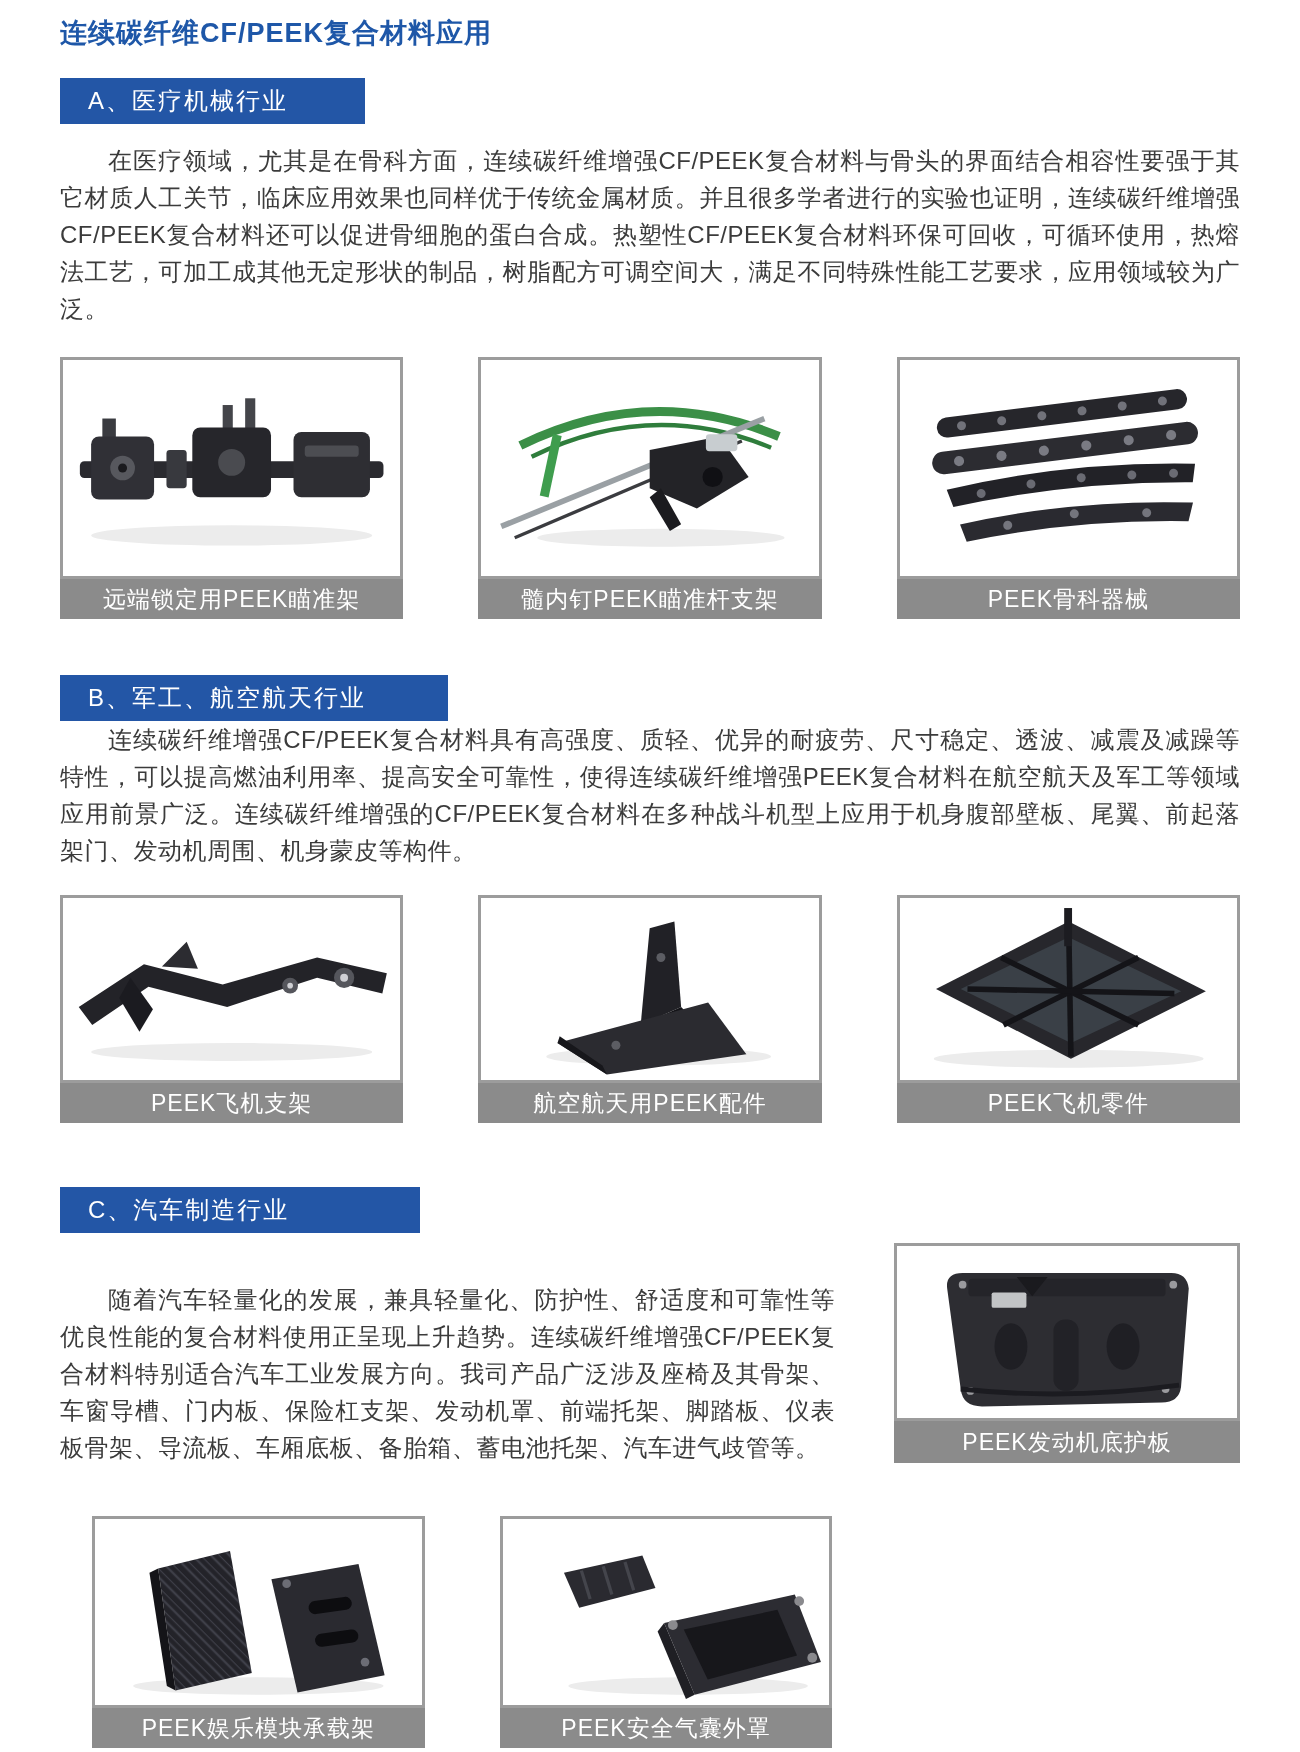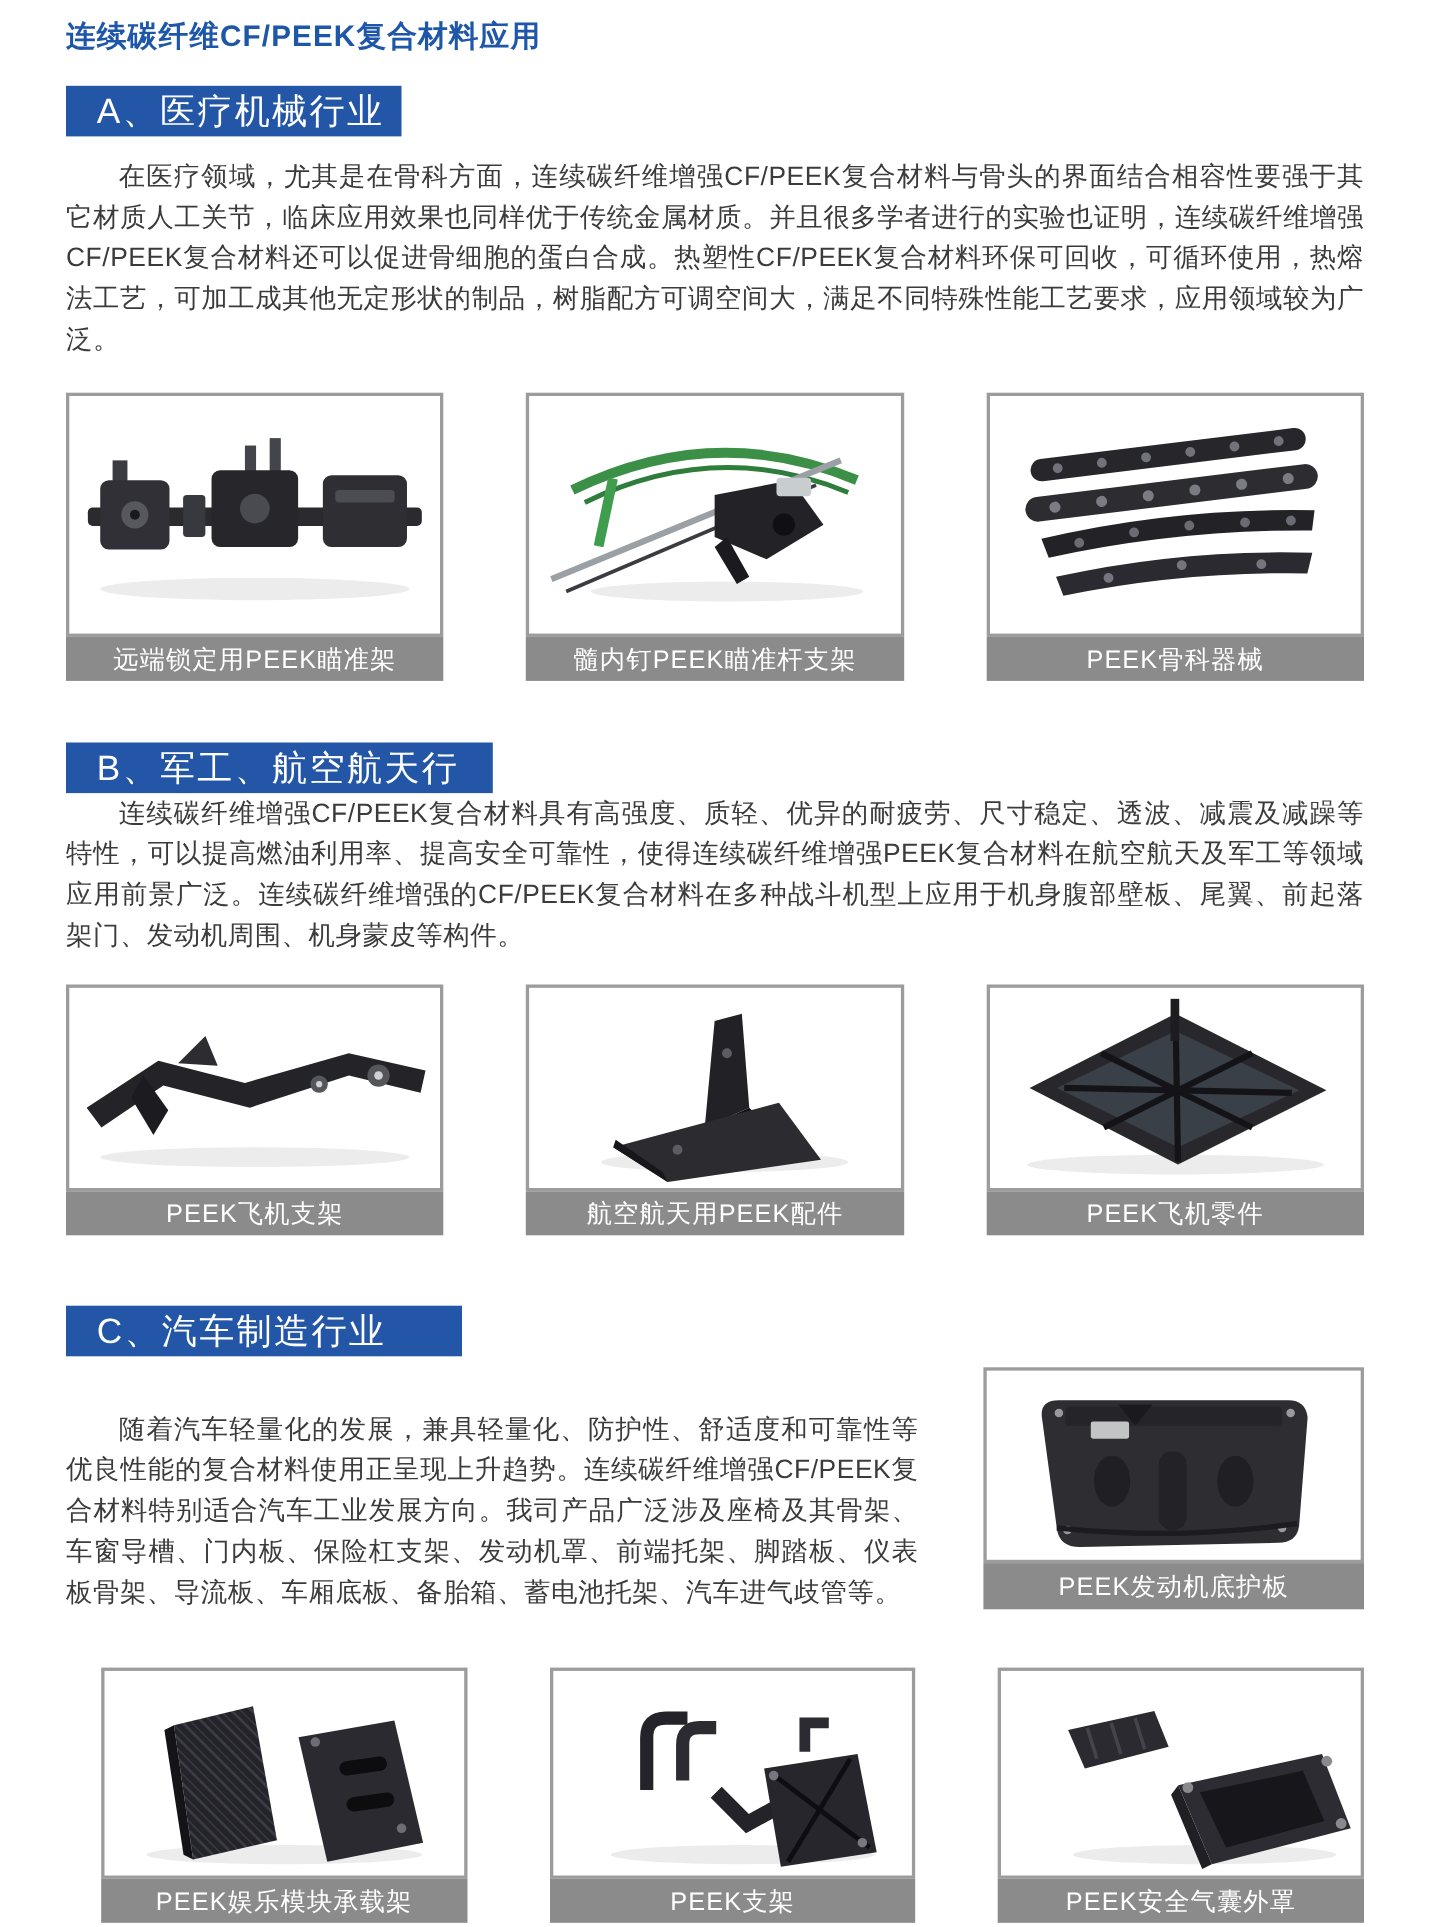--- a/index.html
+++ b/index.html
@@ -3,21 +3,21 @@
 <meta charset="utf-8">
 <style>
   * { margin:0; padding:0; box-sizing:border-box; }
   html,body { background:#ffffff; }
   body { font-family:"Liberation Sans","DejaVu Sans",sans-serif; }
   .page { position:relative; width:1300px; height:1752px; background:#ffffff; overflow:hidden; margin:0 auto; }
   .content { padding:0 60px; }
 
   .main-title { padding-top:16px; font-size:27px; line-height:34px; font-weight:bold; color:#1e57a8; letter-spacing:1px; }
 
-  .banner { background:#2356a6; color:#ffffff; height:46px; line-height:46px; font-size:32px; padding-left:28px; letter-spacing:2px; }
+  .banner { background:#2356a6; color:#ffffff; height:46px; line-height:46px; font-size:24px; padding-left:28px; letter-spacing:2px; }
   .banner-a { margin-top:28px; width:305px; }
   .banner-b { margin-top:56px; width:388px; }
   .banner-c { margin-top:64px; width:360px; }
 
   .para { color:#3b3b3b; font-size:24px; line-height:37px; text-align:justify; text-indent:2em; letter-spacing:0.5px; }
   .para-a { margin-top:18px; }
   .para-b { }
 
   .cards { display:grid; grid-template-columns:repeat(3,1fr); column-gap:75px; }
   .cards-row1 { margin-top:30px; }
@@ -231,39 +231,20 @@
               <polygon points="162,52 242,38 266,140 186,156" fill="#2a2a30"></polygon>
               <rect x="196" y="70" width="40" height="12" rx="6" fill="#0d0d10" transform="rotate(-8 216 76)"></rect>
               <rect x="202" y="100" width="40" height="12" rx="6" fill="#0d0d10" transform="rotate(-8 222 106)"></rect>
               <circle cx="176" cy="56" r="4" fill="#6c6d75"></circle>
                 <circle cx="248" cy="128" r="4" fill="#6c6d75"></circle>
             </svg>
           </div>
           <figcaption class="caption">PEEK娱乐模块承载架</figcaption>
         </figure>
 
-        <figure class="card">
-          <div class="imgbox imgbox-r3">
-            <svg viewBox="0 0 300 164">
-              <ellipse cx="158" cy="150" rx="110" ry="8" fill="#ececec"></ellipse>
-              <path d="M78,96 V52 Q78,36 94,36 H112" fill="none" stroke="#232329" stroke-width="11"></path>
-              <path d="M108,88 V58 Q108,44 122,44 H136" fill="none" stroke="#2b2b31" stroke-width="11"></path>
-              <path d="M136,98 L162,124 L184,112" fill="none" stroke="#232329" stroke-width="13"></path>
-              <polygon points="176,78 254,66 270,148 190,160" fill="#26262c"></polygon>
-              <g stroke="#0e0e12" stroke-width="4">
-                <line x1="182" y1="82" x2="264" y2="144"></line>
-                <line x1="248" y1="70" x2="196" y2="156"></line>
-              </g>
-              <circle cx="184" cy="84" r="4" fill="#77787f"></circle>
-                <circle cx="258" cy="140" r="4" fill="#77787f"></circle>
-              <path d="M210,64 V40 H230" fill="none" stroke="#2b2b31" stroke-width="9"></path>
-            </svg>
-          </div>
-          <figcaption class="caption">PEEK支架</figcaption>
-        </figure>
 
         <figure class="card">
           <div class="imgbox imgbox-r3">
             <svg viewBox="0 0 300 164">
               <ellipse cx="170" cy="150" rx="110" ry="8" fill="#ececec"></ellipse>
               <polygon points="56,46 128,30 140,60 70,78" fill="#2a2a30"></polygon>
               <g stroke="#44454c" stroke-width="3">
                 <line x1="72" y1="44" x2="80" y2="70"></line>
                 <line x1="92" y1="40" x2="100" y2="66"></line>
                 <line x1="112" y1="36" x2="120" y2="62"></line>

